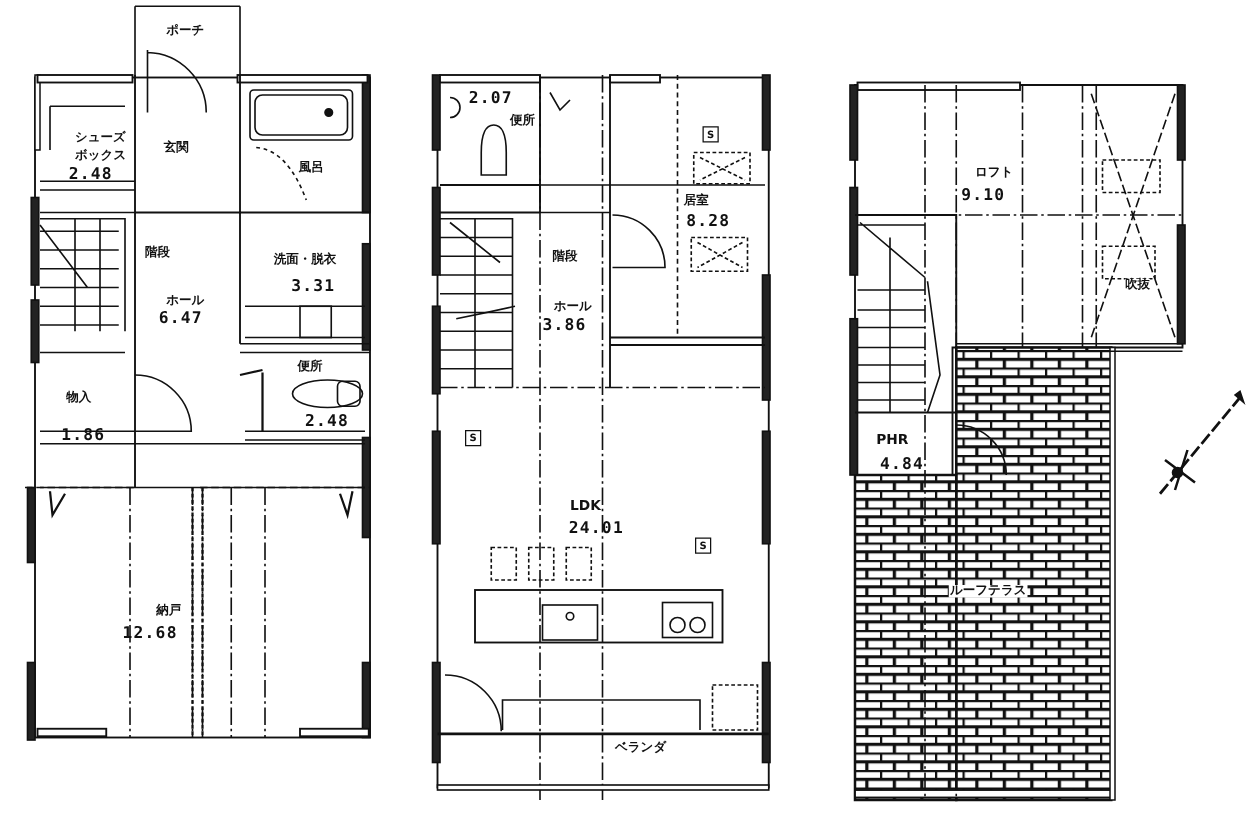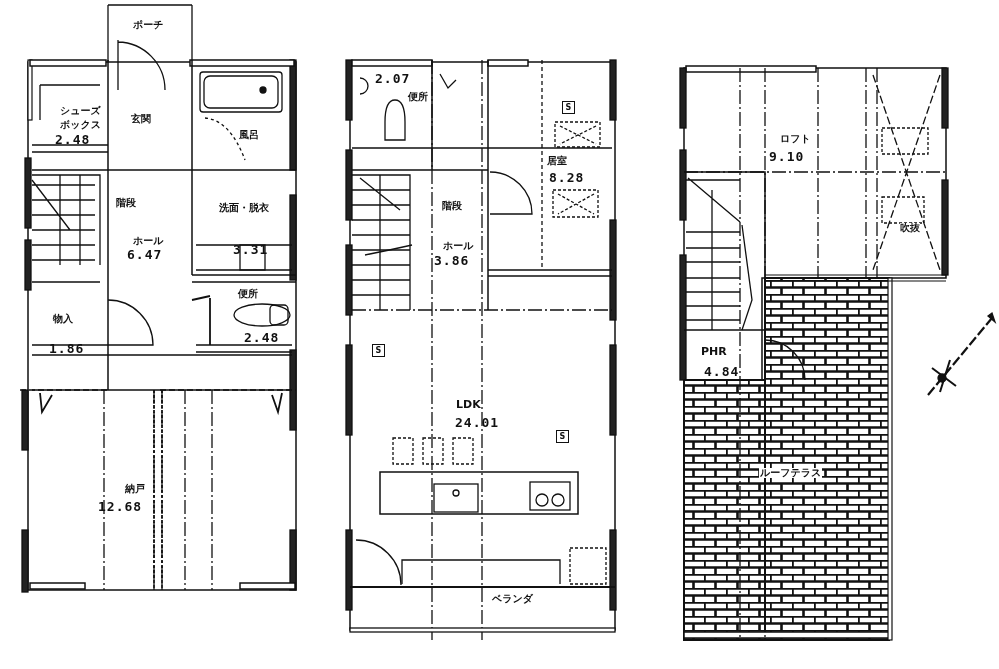--- a/index.html
+++ b/index.html
@@ -169,21 +169,21 @@
 <div class="lbl small" style="left:133px;top:20px;">ポーチ</div>
 <div class="lbl small" style="left:60px;top:106px;">シューズ</div>
 <div class="lbl small" style="left:60px;top:120px;">ボックス</div>
 <div class="lbl num" style="left:55px;top:133px;">2.48</div>
 <div class="lbl small" style="left:131px;top:114px;">玄関</div>
 <div class="lbl small" style="left:239px;top:130px;">風呂</div>
 <div class="lbl small" style="left:116px;top:198px;">階段</div>
 <div class="lbl small" style="left:133px;top:236px;">ホール</div>
 <div class="lbl num" style="left:127px;top:248px;">6.47</div>
 <div class="lbl small" style="left:219px;top:203px;">洗面・脱衣</div>
-<div class="lbl num" style="left:233px;top:223px;margin-top:20px;">3.31</div>
+<div class="lbl num" style="left:233px;top:223px;">3.31</div>
 <div class="lbl small" style="left:53px;top:314px;">物入</div>
 <div class="lbl num" style="left:49px;top:342px;">1.86</div>
 <div class="lbl small" style="left:238px;top:289px;">便所</div>
 <div class="lbl num" style="left:244px;top:331px;">2.48</div>
 <div class="lbl small" style="left:125px;top:484px;">納戸</div>
 <div class="lbl num" style="left:98px;top:500px;">12.68</div>
 
 <div class="lbl num" style="left:375px;top:72px;">2.07</div>
 <div class="lbl small" style="left:408px;top:92px;">便所</div>
 <div class="lbl small" style="left:547px;top:156px;">居室</div>

